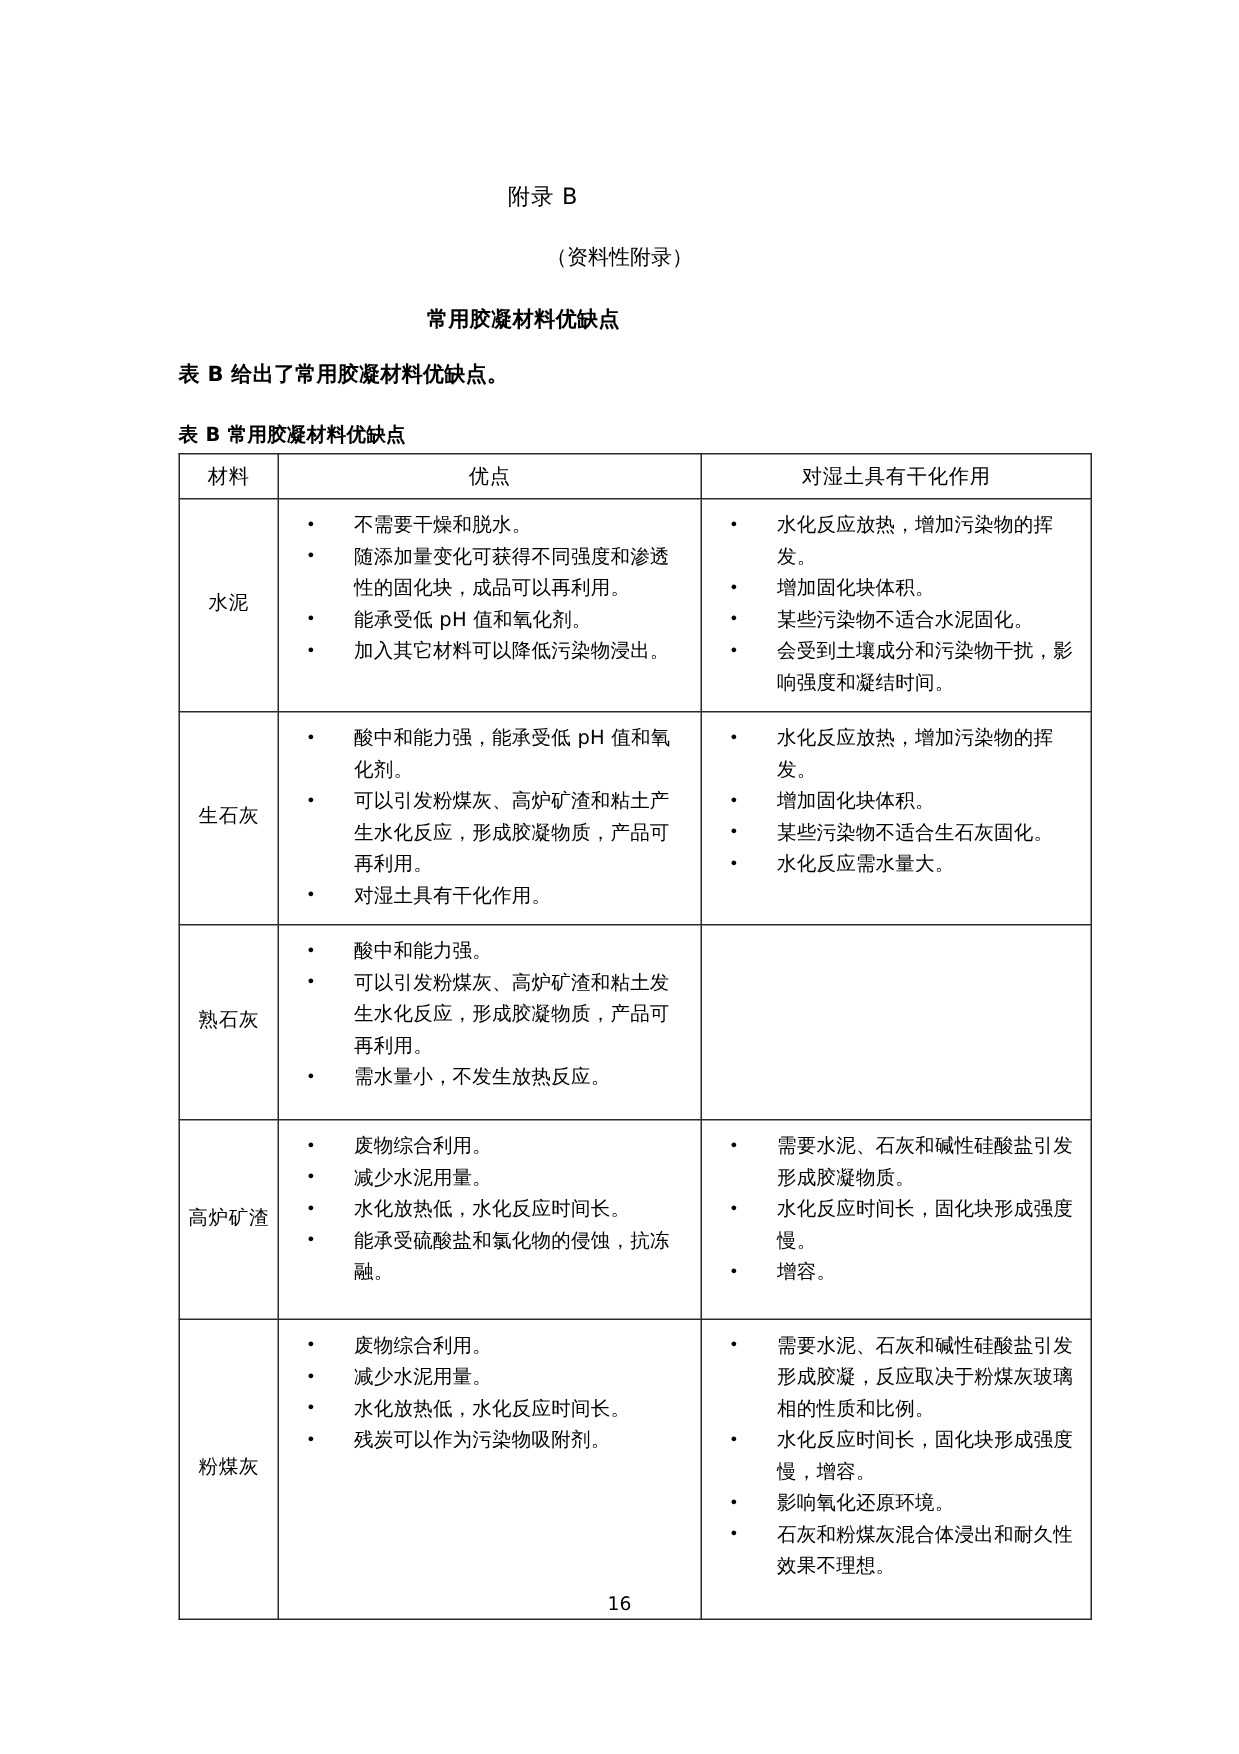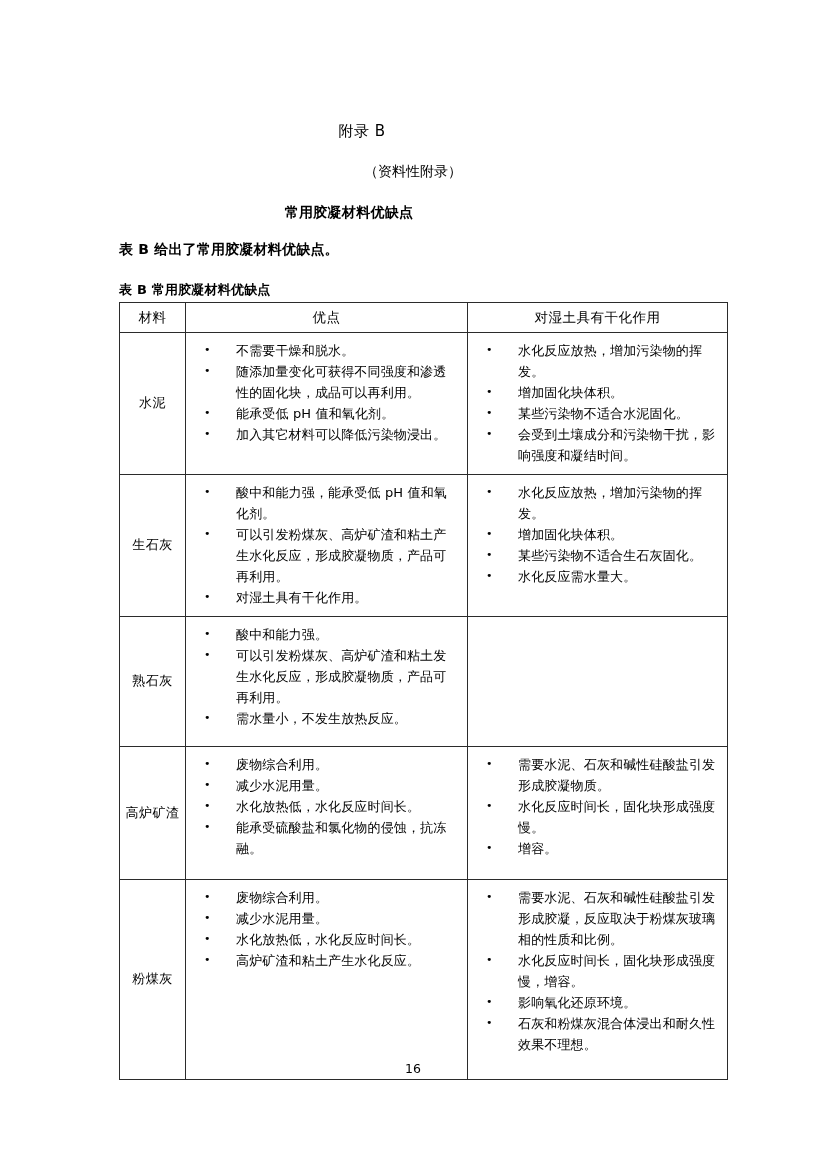--- a/index.html
+++ b/index.html
@@ -231,21 +231,21 @@
             </ul>
           </td>
         </tr>
         <tr style="height: 200px;">
           <td class="material-cell">粉煤灰</td>
           <td class="list-cell">
             <ul class="bullets">
               <li>废物综合利用。</li>
               <li>减少水泥用量。</li>
               <li>水化放热低，水化反应时间长。</li>
-              <li>高炉矿渣和粘土产生水化反应。</li>
+              <li>残炭可以作为污染物吸附剂。</li>
             </ul>
           </td>
           <td class="list-cell">
             <ul class="bullets">
               <li>需要水泥、石灰和碱性硅酸盐引发形成胶凝，反应取决于粉煤灰玻璃相的性质和比例。</li>
               <li>水化反应时间长，固化块形成强度慢，增容。</li>
               <li>影响氧化还原环境。</li>
               <li>石灰和粉煤灰混合体浸出和耐久性效果不理想。</li>
             </ul>
           </td>

